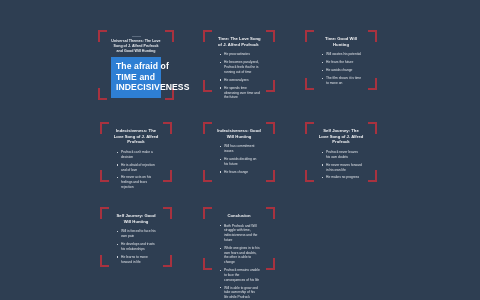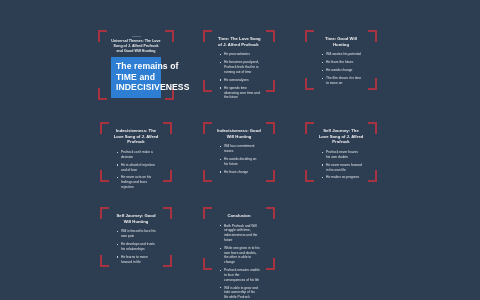--- a/index.html
+++ b/index.html
@@ -146,21 +146,21 @@
 
 <div id="canvas">
 
   <div class="frame" style="left:98px; top:30px; width:76px; height:70px;">
     <div class="bracket left"></div>
     <div class="bracket right"></div>
     <div class="frame-inner">
       <div class="tick"></div>
       <div class="overline">Universal Themes: The Love Song of J. Alfred Prufrock and Good Will Hunting</div>
       <div class="hero">
-        <div class="hero-line">The remains of</div>
+        <div class="hero-line">The afraid of</div>
         <div class="hero-line">TIME and</div>
         <div class="hero-line">INDECISIVENESS</div>
       </div>
     </div>
   </div>
 
   <div class="frame" style="left:203px; top:30px; width:72px; height:62px;">
     <div class="bracket left"></div>
     <div class="bracket right"></div>
     <div class="frame-inner">

